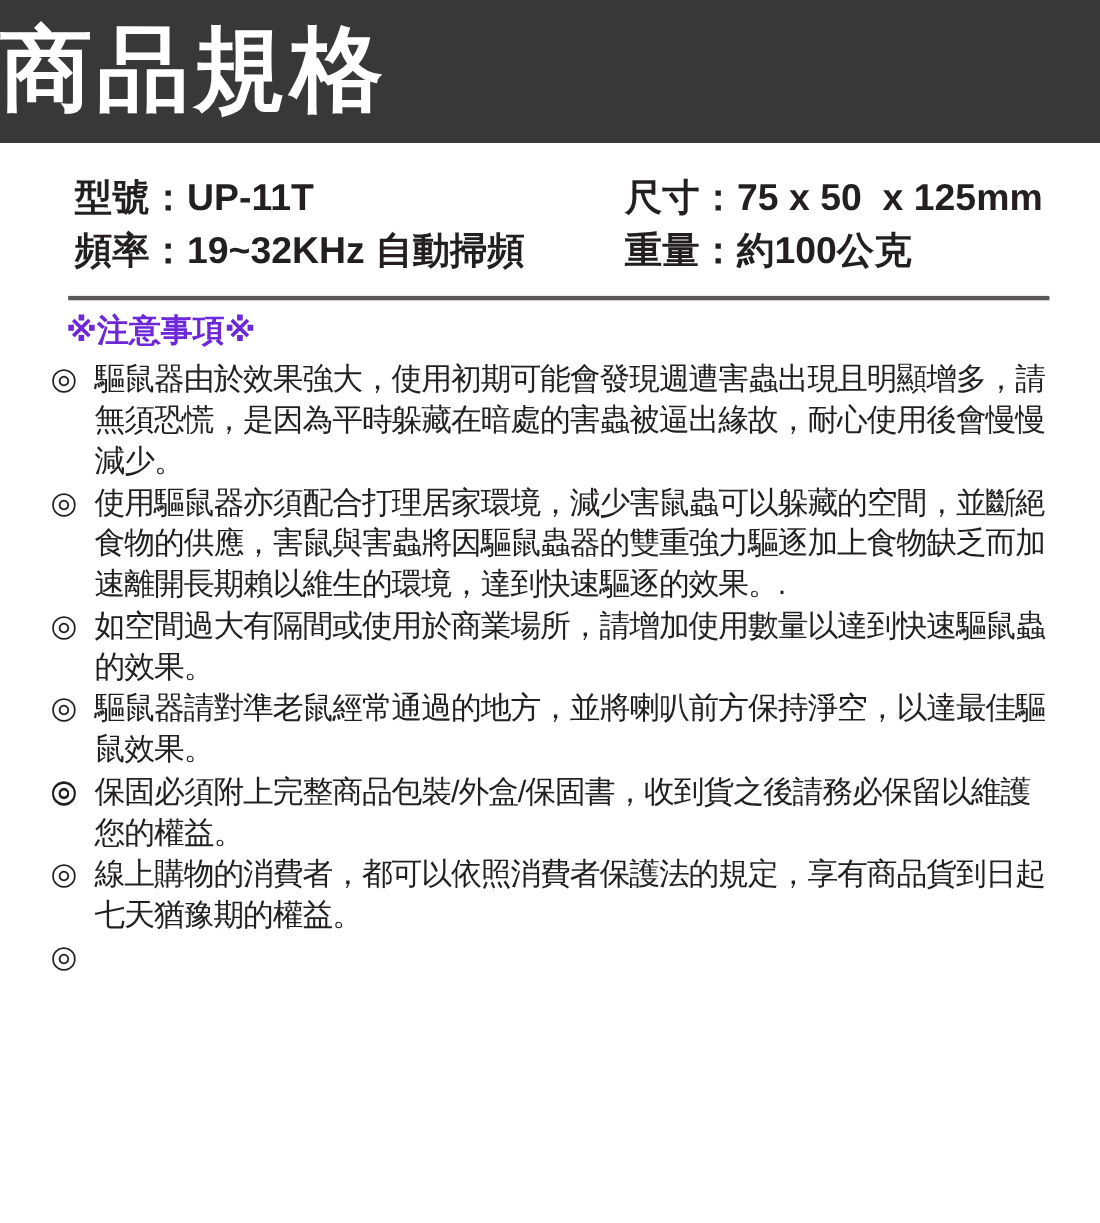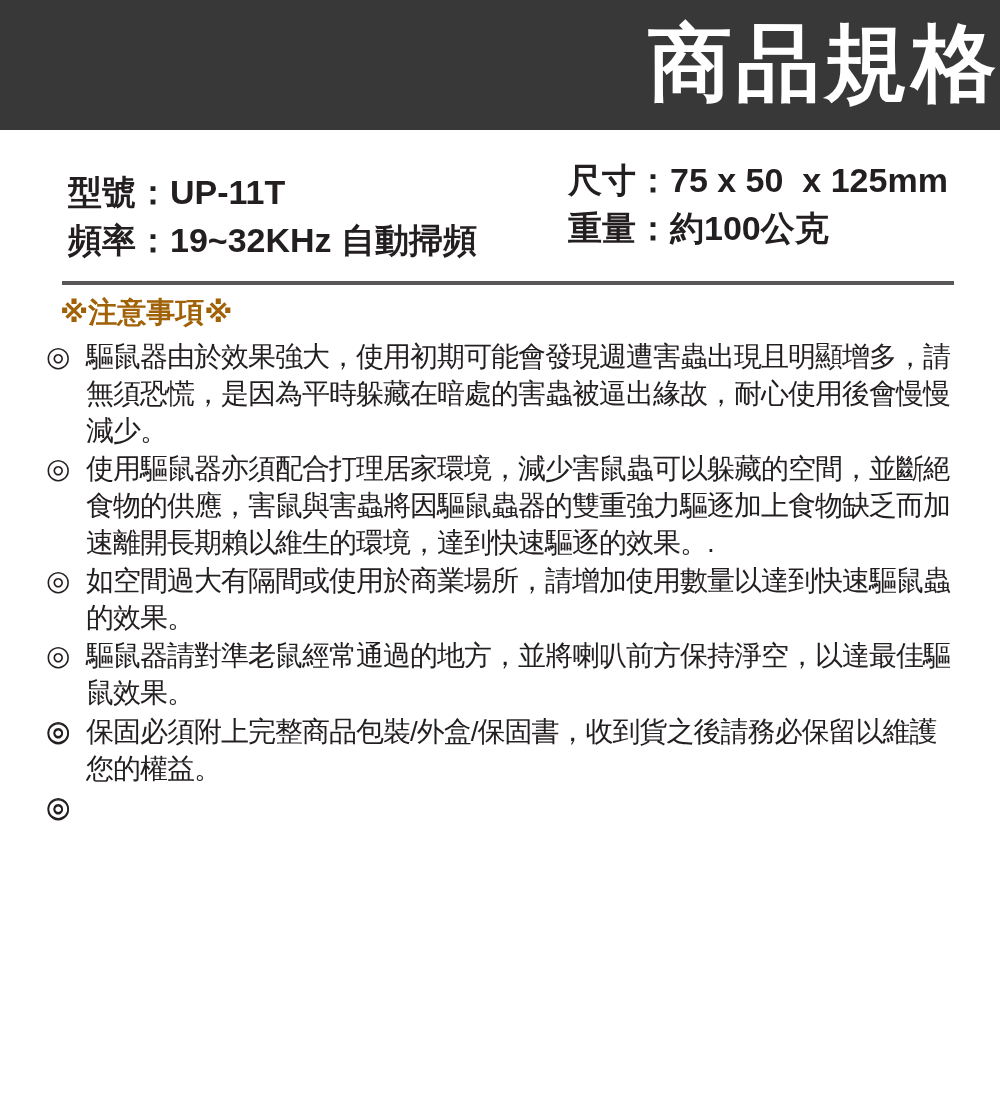--- a/index.html
+++ b/index.html
@@ -6,55 +6,55 @@
   body{
     width:1000px;height:1112px;
     background:#ffffff;
     color:#231f20;
     font-family:"Liberation Sans","DejaVu Sans",sans-serif;
     overflow:hidden;
   }
   .header{
     height:130px;
     background:#383838;
-    display:flex;align-items:center;justify-content:flex-end;
+    display:flex;align-items:center;justify-content:flex-start;
   }
   .header .title{
     color:#ffffff;
     font-size:84px;
     font-weight:700;
     letter-spacing:4px;
     line-height:1;
     transform:translateY(-2px);
   }
   .specs{
     display:flex;
     padding:26px 0 0 68px;
   }
   .spec-col{display:flex;flex-direction:column;}
-  .spec-col.left{width:500px;margin-top:12px;}
+  .spec-col.left{width:500px;}
   .spec-row{
     font-size:34px;
     font-weight:700;
     line-height:48px;
     white-space:nowrap;
   }
   .spec-value{white-space:pre;}
   .divider{
     margin:17px 0 0 62px;
     width:892px;
     height:4px;
     background:#595757;
   }
   .notes{padding-top:8px;}
   .notes-heading{
     margin:0 0 5px 60px;
     font-size:29px;
     font-weight:700;
-    color:#a16207;
+    color:#6d28d9;
     letter-spacing:0px;
   }
   .notes-list{
     list-style:none;
     margin:0;padding:0;
     font-size:28px;
     line-height:37px;
     letter-spacing:-1px;
   }
   .note-item{
@@ -89,16 +89,16 @@
 
 <div class="notes">
   <div class="notes-heading">※注意事項※</div>
   <ul class="notes-list">
     <li class="note-item"><span class="note-marker">◎</span><span class="note-text">驅鼠器由於效果強大，使用初期可能會發現週遭害蟲出現且明顯增多，請無須恐慌，是因為平時躲藏在暗處的害蟲被逼出緣故，耐心使用後會慢慢減少。</span></li>
     <li class="note-item"><span class="note-marker">◎</span><span class="note-text">使用驅鼠器亦須配合打理居家環境，減少害鼠蟲可以躲藏的空間，並斷絕食物的供應，害鼠與害蟲將因驅鼠蟲器的雙重強力驅逐加上食物缺乏而加速離開長期賴以維生的環境，達到快速驅逐的效果。.</span></li>
     <li class="note-item"><span class="note-marker">◎</span><span class="note-text">如空間過大有隔間或使用於商業場所，請增加使用數量以達到快速驅鼠蟲的效果。</span></li>
     <li class="note-item"><span class="note-marker">◎</span><span class="note-text">驅鼠器請對準老鼠經常通過的地方，並將喇叭前方保持淨空，以達最佳驅鼠效果。</span></li>
     <li class="note-item"><span class="note-marker">◎</span></li>
     <li class="note-item"><span class="note-marker">◎</span><span class="note-text">保固必須附上完整商品包裝/外盒/保固書，收到貨之後請務必保留以維護您的權益。</span></li>
-    <li class="note-item"><span class="note-marker">◎</span></li>
+    <li class="note-item"><span class="note-marker">◎</span><span class="note-text">線上購物的消費者，都可以依照消費者保護法的規定，享有商品貨到日起七天猶豫期的權益。</span></li>
     <li class="note-item"><span class="note-marker">◎</span></li>
   </ul>
 </div>
 
 </body></html>

